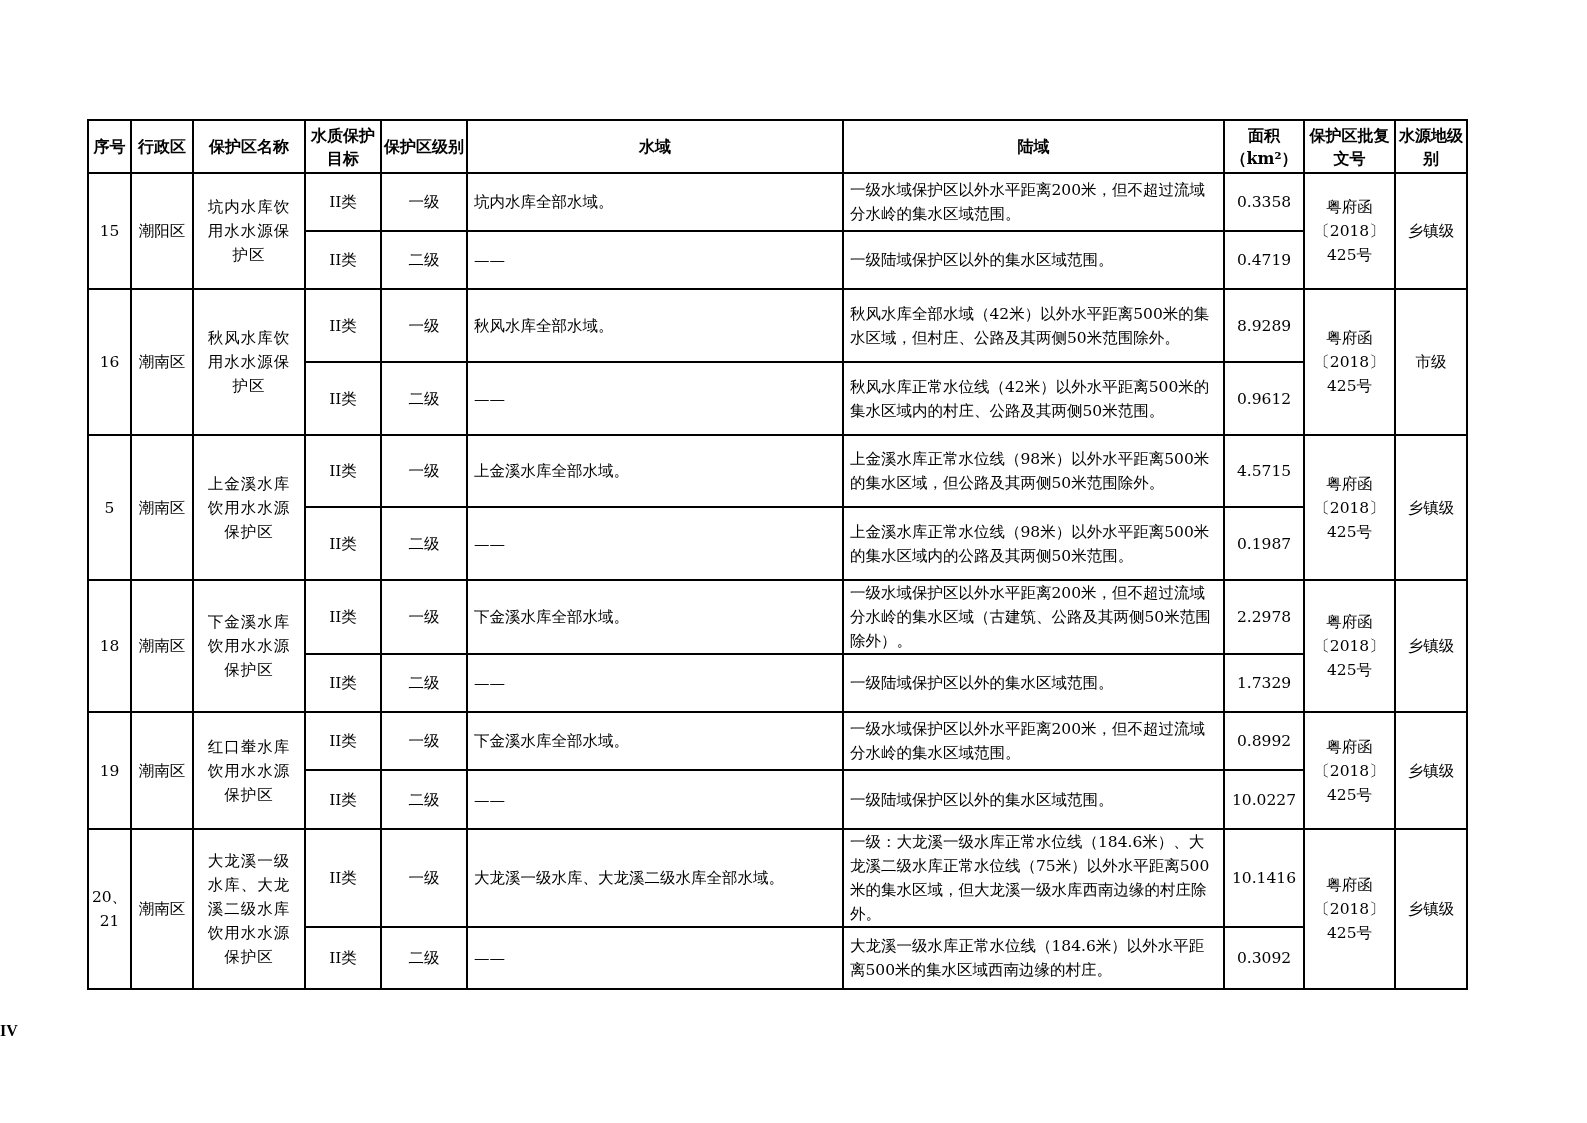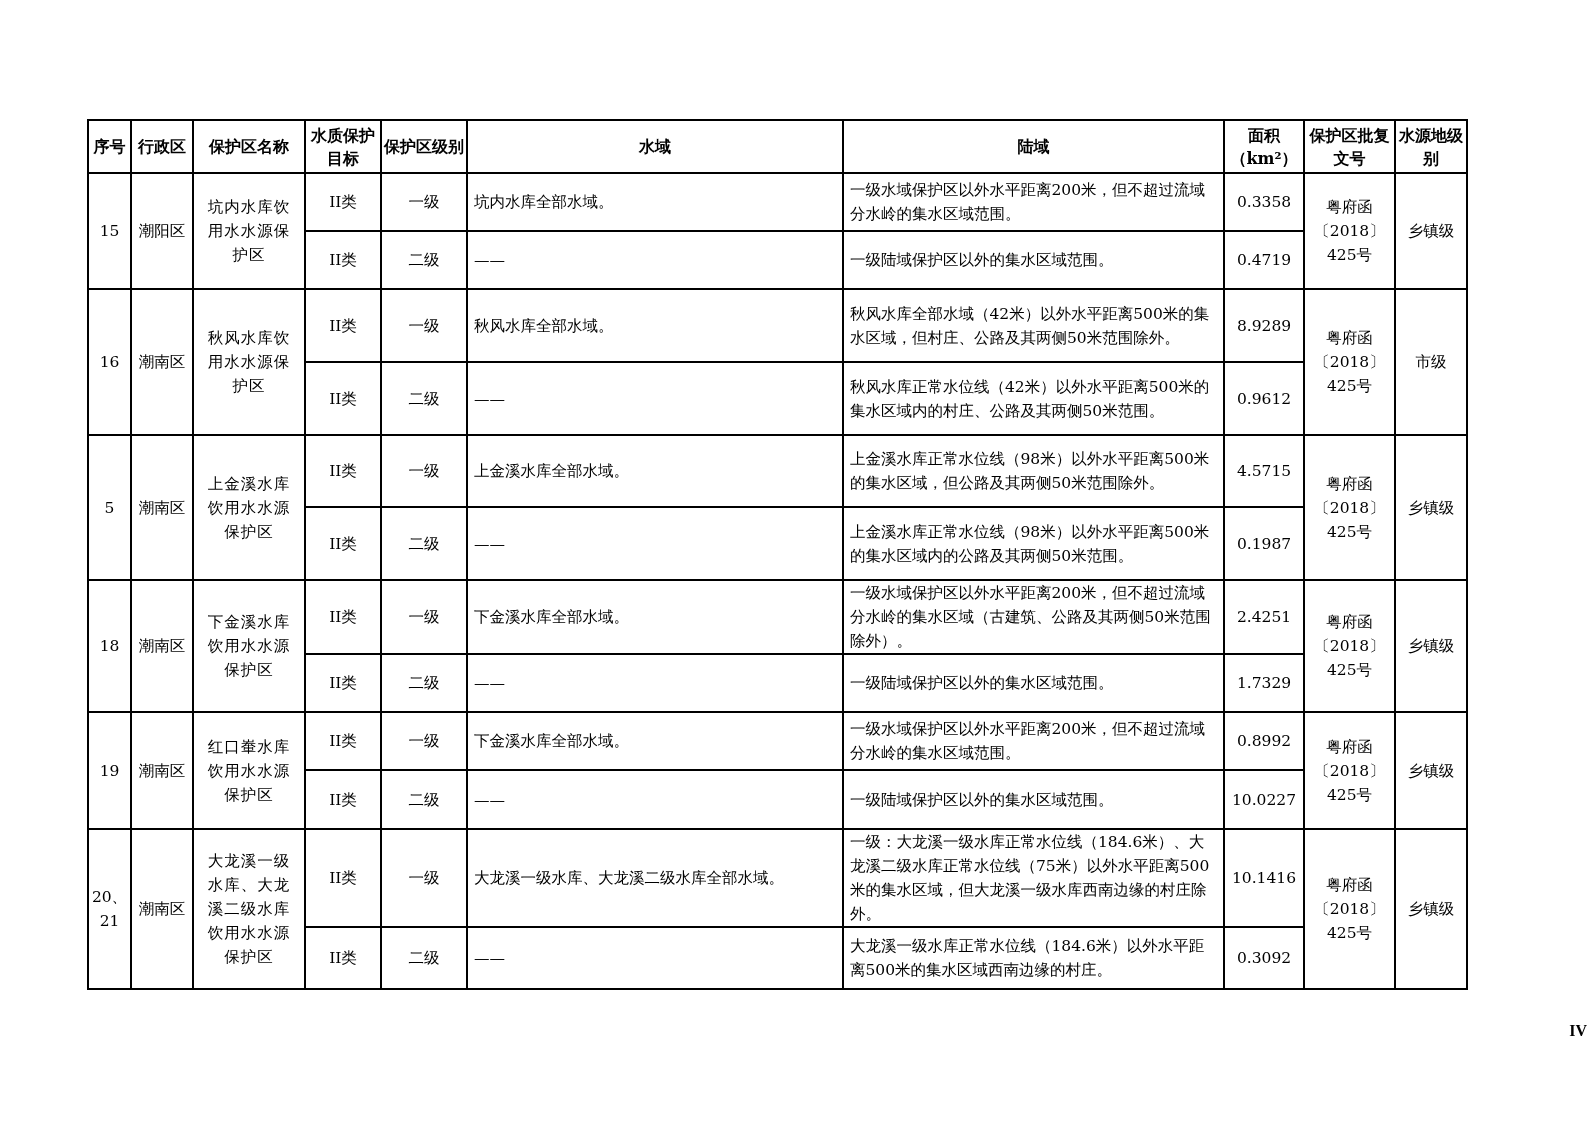--- a/index.html
+++ b/index.html
@@ -6,21 +6,21 @@
   body { width:1587px; height:1123px; position:relative; overflow:hidden;
          font-family:"DejaVu Serif","Liberation Serif",serif; color:#000; }
   .page-table { position:absolute; left:87px; top:119px; border-collapse:collapse;
                 table-layout:fixed; }
   .page-table td, .page-table th { border:2px solid #000; padding:0 6px; box-sizing:border-box;
                 font-size:15.5px; line-height:24px; vertical-align:middle; overflow:hidden; }
   .page-table th { font-weight:bold; text-align:center; font-size:16px; line-height:23px; padding:0 2px; }
   .c { text-align:center; }
   .l { text-align:left; }
   .name { letter-spacing:1px; }
-  .page-num { position:absolute; left:0; width:1587px; top:1022px; text-align:right;
+  .page-num { position:absolute; left:0; width:1587px; top:1022px; text-align:left;
               font-weight:bold; font-size:16px; font-family:"Liberation Serif",serif; }
 </style>
 </head>
 <body>
 
 <table class="page-table">
   <colgroup>
     <col style="width:43px">
       <col style="width:62px">
       <col style="width:112px">
@@ -109,21 +109,21 @@
     </tr>
 
     <tr style="height:72px">
       <td rowspan="2" class="c">18</td>
       <td rowspan="2" class="c">潮南区</td>
       <td rowspan="2" class="c name">下金溪水库饮用水水源保护区</td>
       <td class="c">II类</td>
       <td class="c">一级</td>
       <td class="l">下金溪水库全部水域。</td>
       <td class="l">一级水域保护区以外水平距离200米，但不超过流域分水岭的集水区域（古建筑、公路及其两侧50米范围除外）。</td>
-      <td class="c">2.4251</td>
+      <td class="c">2.2978</td>
       <td rowspan="2" class="c">粤府函〔2018〕425号</td>
       <td rowspan="2" class="c">乡镇级</td>
     </tr>
     <tr style="height:58px">
       <td class="c">II类</td>
       <td class="c">二级</td>
       <td class="l">——</td>
       <td class="l">一级陆域保护区以外的集水区域范围。</td>
       <td class="c">1.7329</td>
     </tr>

